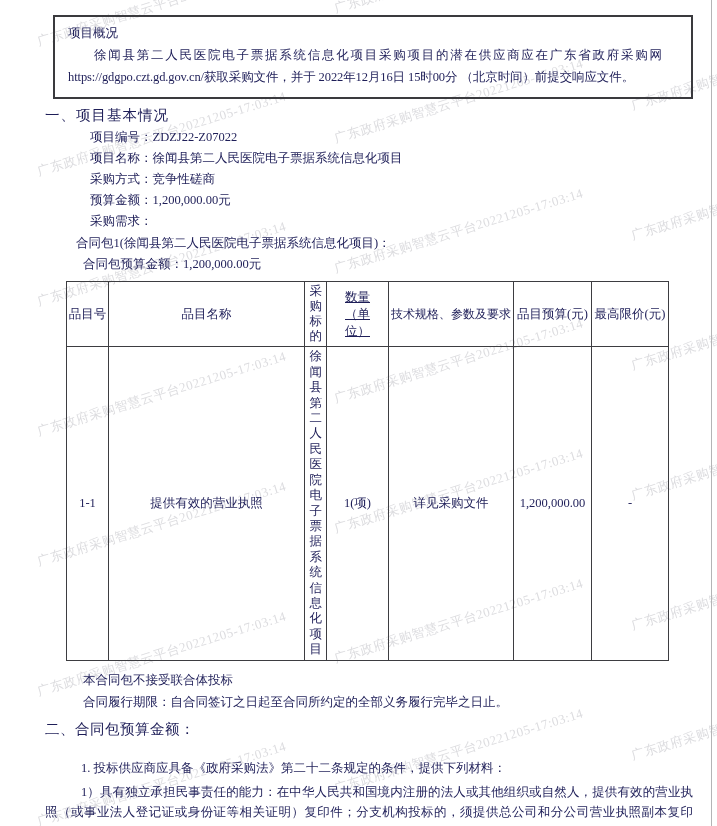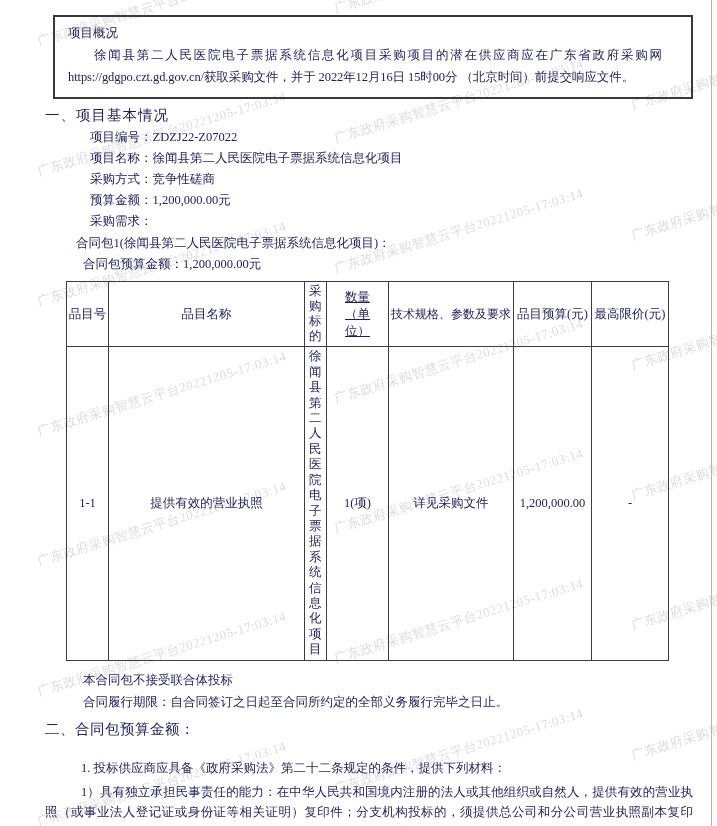--- a/index.html
+++ b/index.html
@@ -73,21 +73,21 @@
   table.items thead th { height: 64px; }
   table.items tbody td { height: 313px; }
   .th-qty { padding: 0 6px !important; line-height: 17px; text-decoration: underline; }
   .th-spec { white-space: nowrap; font-size: 12px; }
   .th-money { white-space: nowrap; }
   .vtext {
     margin: 0 auto;
     width: 13px;
     word-break: break-all;
     line-height: 15px;
-    text-align: left;
+    text-align: right;
   }
   .vtext.vbody { line-height: 15.4px; }
   td.num { text-align: right; padding-right: 5px; }
   td.num-last { text-align: right; padding-right: 8px; }
 
   .note1 { position: absolute; top: 670px; left: 83px; line-height: 20px; }
   .note2 { position: absolute; top: 692px; left: 83px; line-height: 20px; }
 
   .para { position: absolute; left: 45px; width: 648px; line-height: 20.5px; text-align: justify; }
   .para-1 { top: 745px; text-indent: 36px; }

